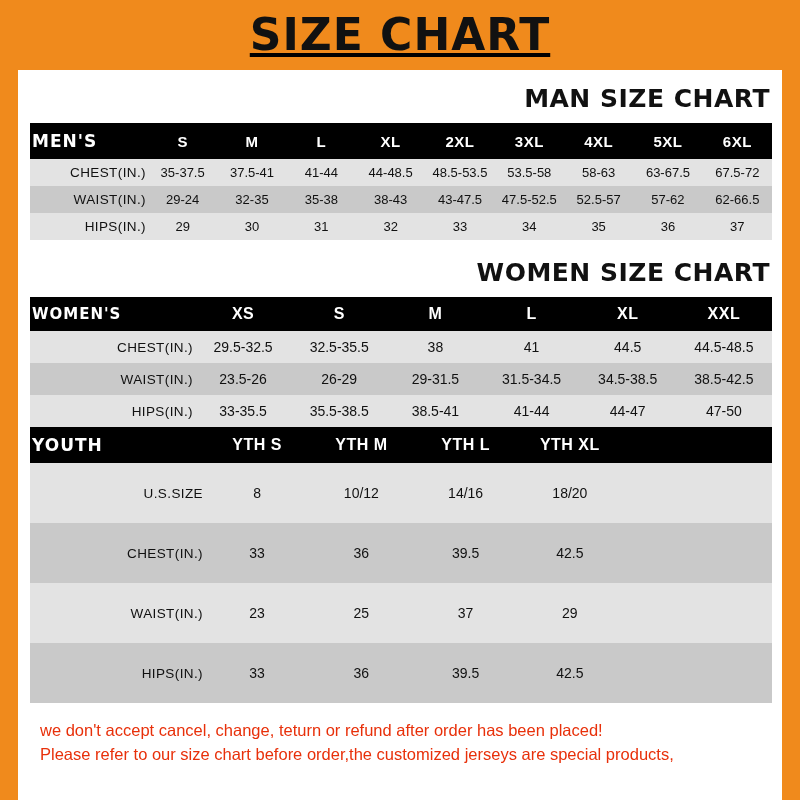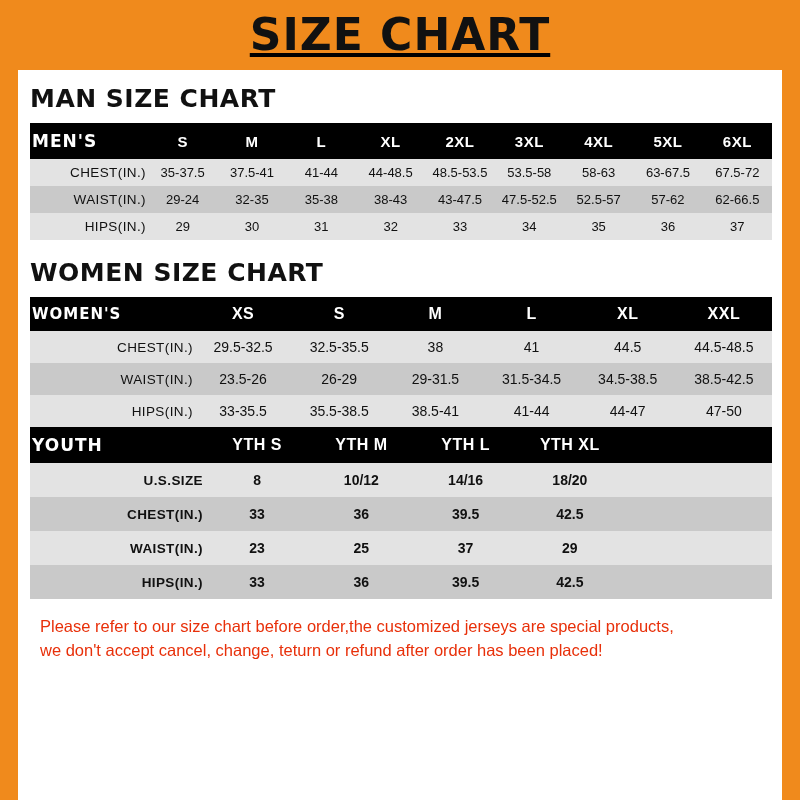--- a/index.html
+++ b/index.html
@@ -36,21 +36,21 @@
     font-weight: bold;
     font-size: 44px;
     letter-spacing: 1px;
     color: #111111;
     line-height: 1;
   }
   .content {
     padding: 0 12px;
   }
   .section-title {
-    text-align: left;
+    text-align: right;
     font-family: "DejaVu Sans", sans-serif;
     font-weight: bold;
     font-size: 25px;
     color: #111111;
     letter-spacing: 0.5px;
   }
   .t1 { margin: 14px 0 10px 0; }
   .t2 { margin: 18px 0 10px 0; }
   .t3 { margin: 18px 0 10px 0; }
 
@@ -94,21 +94,21 @@
   table.chart tbody tr.odd td { background: #e3e3e3; }
   table.chart tbody tr.even td { background: #c9c9c9; }
 
   
   table.women thead th { font-size: 16px; }
   table.women thead th.lead { font-size: 15px; margin-left: 12px; }
   table.women tbody td { font-size: 14px; padding: 8px 2px; }
 
   table.youth thead th { font-size: 16px; }
   table.youth thead th.lead { font-size: 17px; }
-  table.youth tbody td { font-size: 14px; padding: 9px 2px; font-weight: bold; }
+  table.youth tbody td { font-size: 14px; padding: 22px 2px; }
 
   .notice {
     margin: 16px 10px 0 10px;
     color: #e8300a;
     font-size: 16.5px;
     line-height: 1.45;
     font-family: "Liberation Sans", sans-serif;
   }
   .notice div { white-space: nowrap; }
 </style>
@@ -264,18 +264,18 @@
           <td>33</td>
           <td>36</td>
           <td>39.5</td>
           <td>42.5</td>
           <td></td>
         </tr>
       </tbody>
     </table>
 
     <div class="notice">
+      <div>we don't accept cancel, change, teturn or refund after order has been placed!</div>
       <div>Please refer to our size chart before order,the customized jerseys are special products,</div>
-      <div>we don't accept cancel, change, teturn or refund after order has been placed!</div>
     </div>
 
   </div>
 </div>
 
 </body></html>

